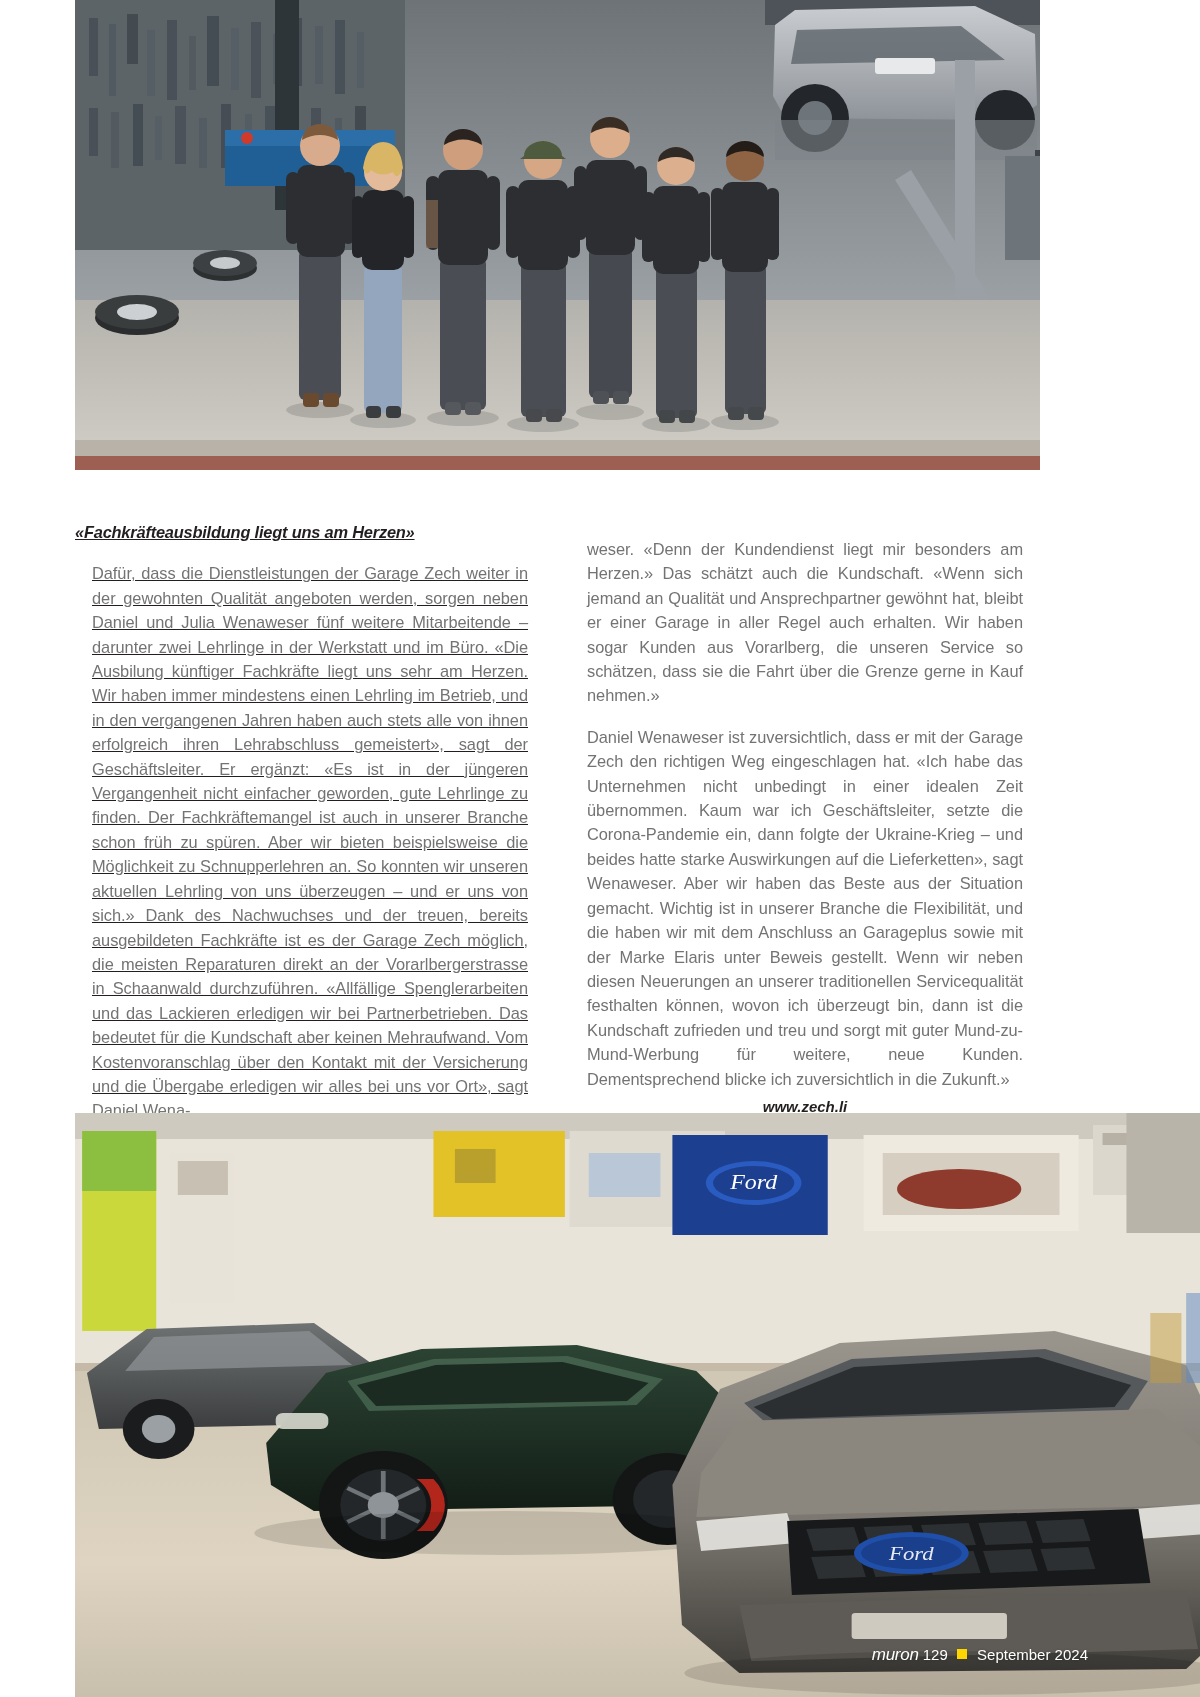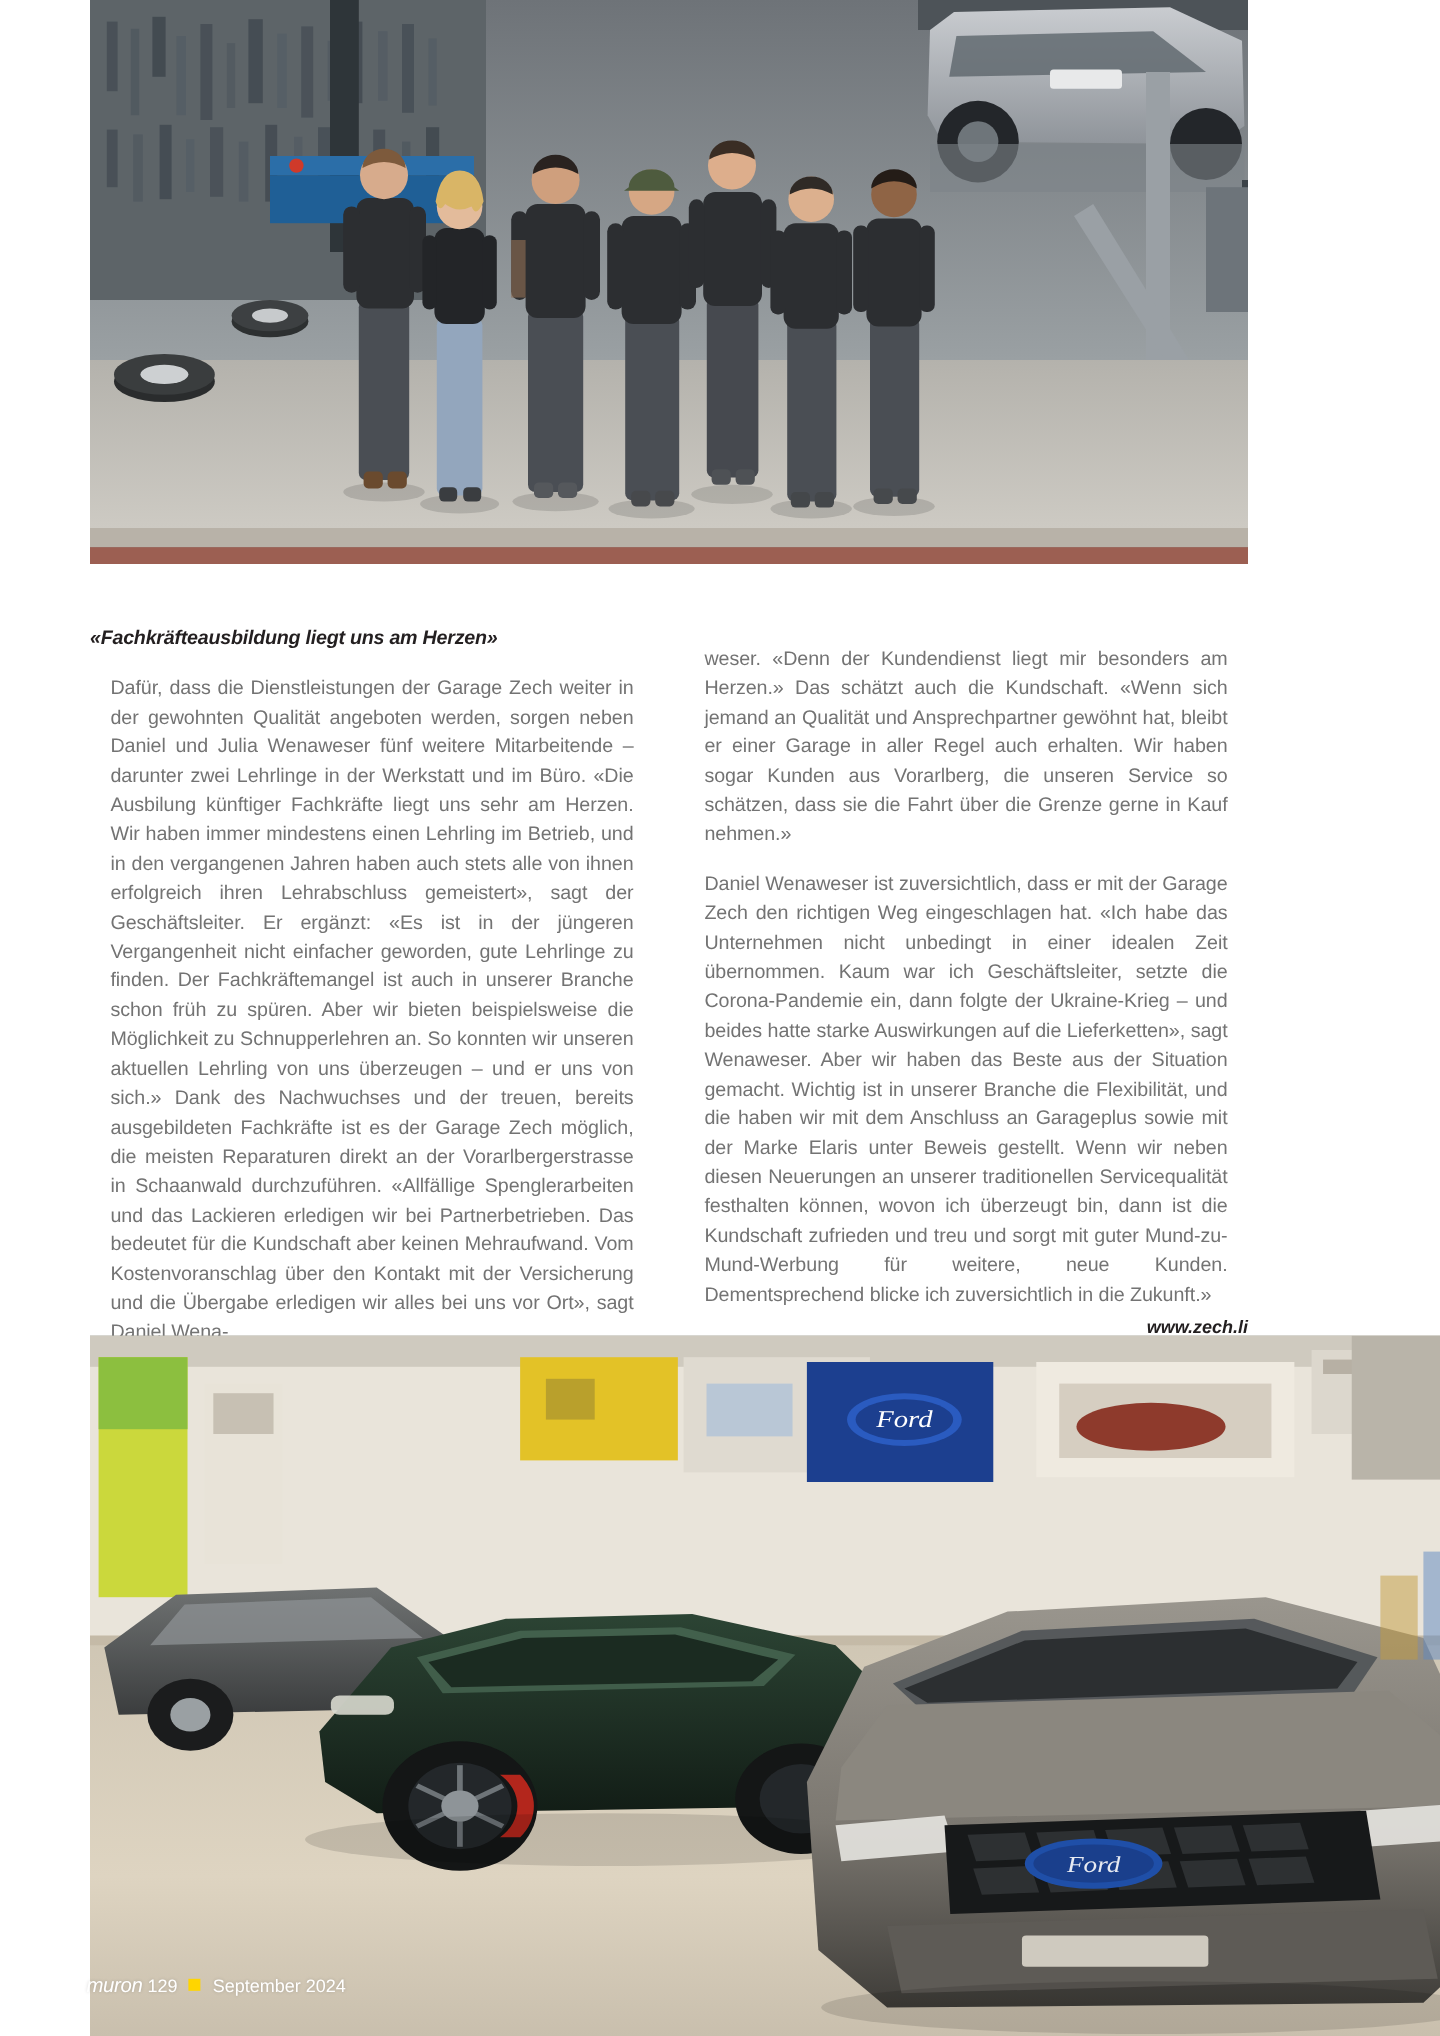--- a/index.html
+++ b/index.html
@@ -50,21 +50,21 @@
     left: 75px;
     top: 520px;
     width: 965px;
     height: 590px;
   }
   .col {
     position: absolute;
     top: 0;
     width: 470px;
   }
-  .col-left  { left: 0px; }
+  .col-left  { left: 0px; text-decoration: underline; }
   .col-right { left: 495px; }
 
   .subhead {
     font-weight: bold;
     font-style: italic;
     font-size: 16.4px;
     line-height: 24.4px;
     letter-spacing: -0.2px;
     margin: 0 0 0 0;
     color: #231f20;
@@ -80,34 +80,34 @@
     color: #737373;
     hyphens: manual;
     letter-spacing: -0.05px;
   }
 
   .weblink {
     position: absolute;
     left: 495px;
     top: 578px;
     width: 470px;
-    text-align: right;
+    text-align: center;
     font-weight: bold;
     font-style: italic;
     font-size: 15px;
     color: #231f20;
   }
 
   
   .footer {
     position: absolute;
-    left: 72px;
+    left: 91px;
     top: 1645px;
     width: 997px;
-    text-align: left;
+    text-align: right;
     font-size: 15px;
     color: #ffffff;
     white-space: nowrap;
     z-index: 5;
     text-shadow: 0 0 3px rgba(0,0,0,0.18);
   }
   .footer .brand {
     font-style: italic;
     font-weight: normal;
     font-size: 17px;

